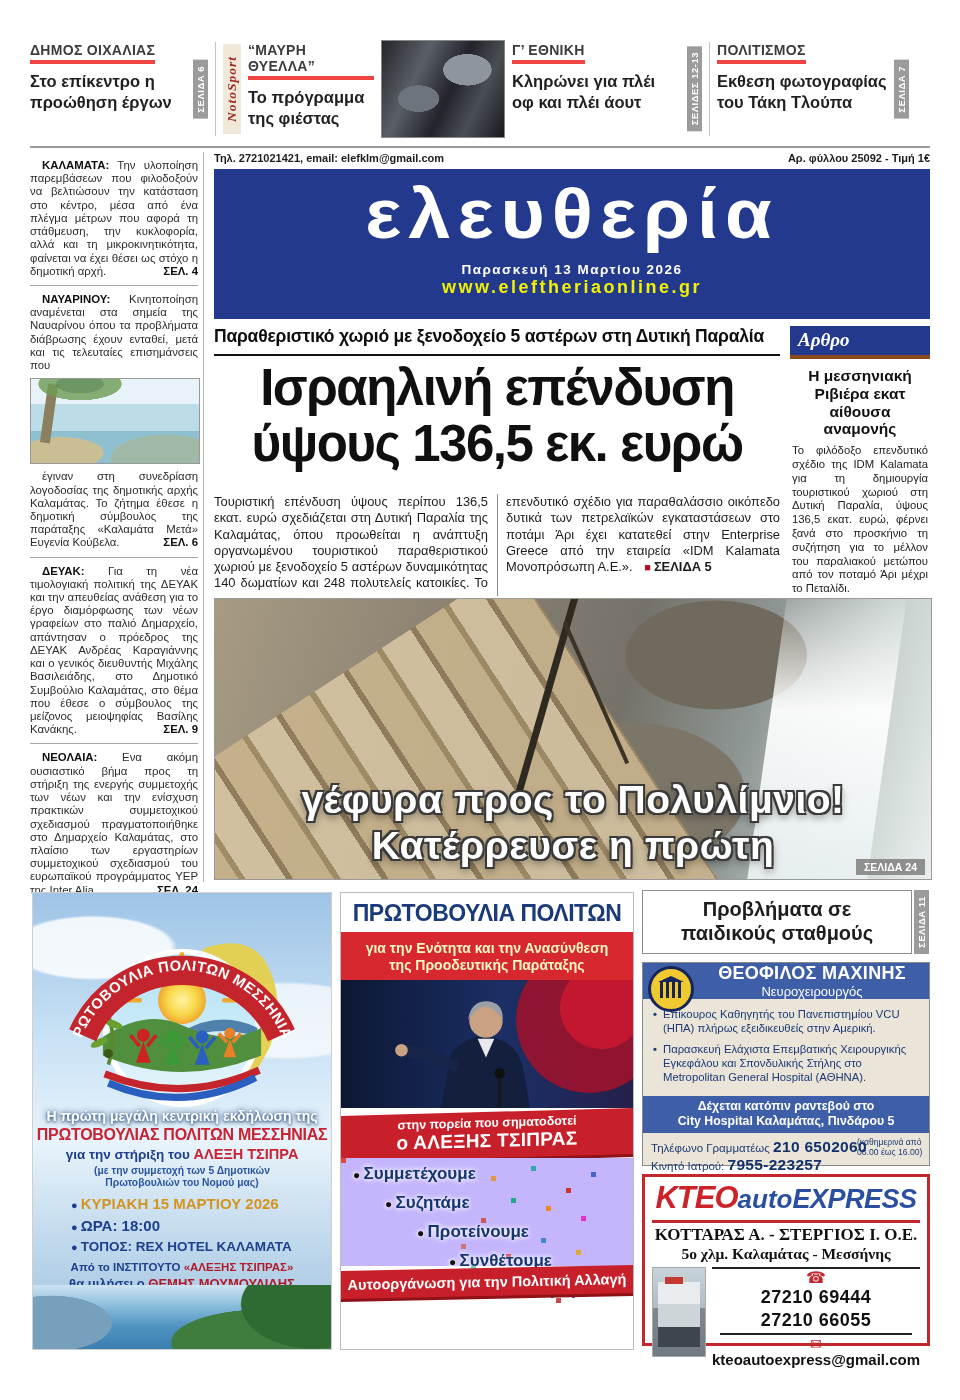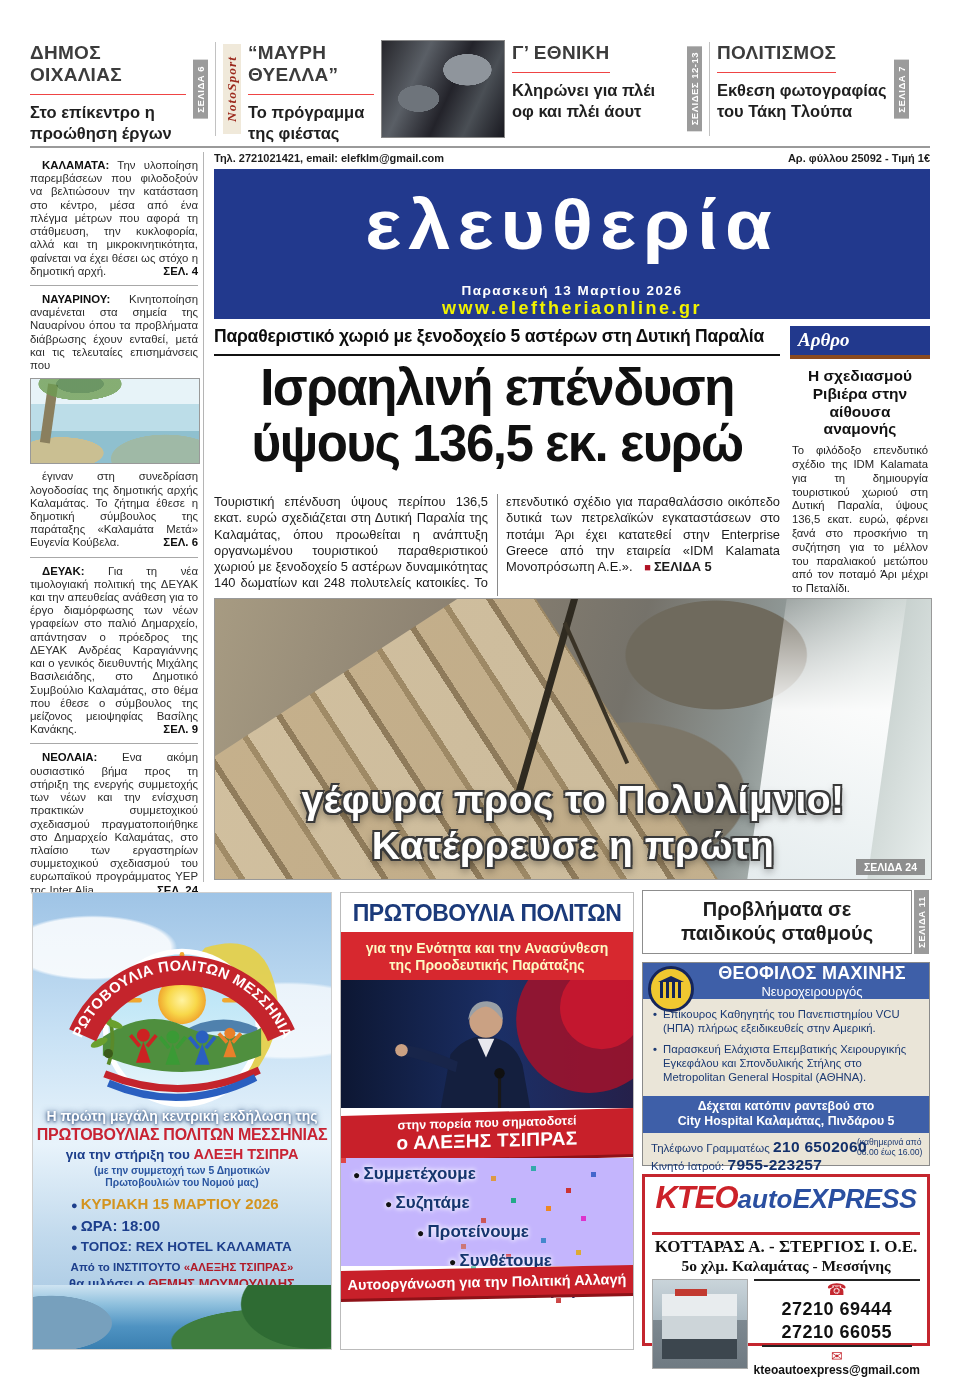--- a/index.html
+++ b/index.html
@@ -3,22 +3,22 @@
 <meta charset="utf-8">
 <style>
   html,body{margin:0;padding:0;}
   body{width:960px;height:1400px;position:relative;background:#fff;
        font-family:"Liberation Sans",sans-serif;color:#222;overflow:hidden;}
   .abs{position:absolute;}
 
   
   .topstrip{left:30px;top:40px;width:900px;height:98px;display:flex;align-items:stretch;gap:7px;}
   .promo{display:flex;flex-direction:column;padding-top:2px;}
-  .promo .sec{font-size:19px;font-weight:bold;color:#3c3c3c;letter-spacing:.3px;
-              border-bottom:1px solid #ef4444;align-self:flex-start;padding-bottom:8px;margin-bottom:7px;}
+  .promo .sec{font-size:14px;font-weight:bold;color:#3c3c3c;letter-spacing:.3px;
+              border-bottom:4px solid #ef4444;align-self:flex-start;padding-bottom:2px;margin-bottom:7px;}
   .promo .txt{font-size:16.5px;font-weight:bold;color:#1f1f1f;line-height:1.3;}
   .w1{width:156px}.w2{width:126px}.w3{width:168px}.w4{width:170px}
   .vtag{writing-mode:vertical-rl;transform:rotate(180deg);background:#9b9b9b;color:#fff;
         font-size:9.5px;font-weight:bold;letter-spacing:.5px;padding:6px 2px;align-self:center;}
   .tsdiv{width:1px;background:#c2c2c2;margin:2px 0;}
   .noto{writing-mode:vertical-rl;transform:rotate(180deg);color:#9c2a1e;background:#f0e9da;
         font-family:"Liberation Serif",serif;font-style:italic;font-weight:bold;font-size:13.5px;
         letter-spacing:1px;padding:2px 1px;align-self:center;height:86px;text-align:center;}
   .tphoto{width:122px;border:1px solid #888;
     background:radial-gradient(40px 26px at 70% 30%,#8f959c 0 60%,transparent 61%),
@@ -40,21 +40,21 @@
                linear-gradient(180deg,#e7f3f8 0 30%,#bcdde8 30% 62%,#8fc0cf 62% 100%);}
   .navphoto::before{content:"";position:absolute;left:8%;top:6%;width:10px;height:70%;
     background:#8a7f5e;transform:rotate(8deg);}
   .navphoto::after{content:"";position:absolute;left:-6%;top:-22%;width:70%;height:55%;
     background:radial-gradient(closest-side,#4d7f3f 0 40%,#6d9c52 41% 70%,transparent 71%);opacity:.8;}
 
   
   .mastinfo{left:214px;top:152px;width:716px;display:flex;justify-content:space-between;
             font-size:11px;font-weight:bold;color:#1d1d1d;}
   .mastblue{left:214px;top:169px;width:716px;height:150px;background:#22398d;color:#fff;
-            display:flex;flex-direction:column;align-items:center;justify-content:flex-end;padding-bottom:0;box-sizing:border-box;}
+            display:flex;flex-direction:column;align-items:center;justify-content:flex-end;padding-bottom:21px;box-sizing:border-box;}
   .logo{font-size:76px;font-weight:bold;letter-spacing:7px;line-height:.95;transform:scaleY(.92);
         margin-bottom:2px;flex:1;display:flex;align-items:center;}
   .mastdate{font-size:13.5px;font-weight:bold;letter-spacing:1.5px;}
   .mastsite{font-size:18px;font-weight:bold;color:#f2f200;letter-spacing:2.5px;}
 
   
   .kicker{left:214px;top:326px;width:566px;font-size:17.5px;font-weight:800;color:#0d0d0d;
           border-bottom:2px solid #111;padding-bottom:7px;letter-spacing:-.2px;}
   .headline{left:214px;top:360px;width:566px;text-align:center;font-size:51px;font-weight:800;
             color:#101010;line-height:1.1;letter-spacing:-1.5px;}
@@ -162,38 +162,38 @@
   .mx-bullets .bl::before{content:"•";position:absolute;left:0;top:0;font-weight:bold;}
   .mx-band{background:#3e5fa8;color:#fff;text-align:center;font-size:12.3px;font-weight:bold;
            line-height:1.25;padding:3px 0 4px;}
   .mx-ft{padding:5px 8px 6px;color:#1c3a73;font-size:11.5px;position:relative;}
   .mx-ft b{font-size:15.5px;color:#13306a;letter-spacing:.3px;}
   .mx-hours{position:absolute;right:6px;top:5px;width:66px;font-size:8.6px;line-height:1.15;}
 
   
   .kteo{left:642px;top:1174px;width:288px;height:172px;border:3px solid #c4262e;box-sizing:border-box;
         background:#fff;padding:3px 7px;}
-  .kt-brand{text-align:center;border-bottom:3px solid #c4262e;padding-bottom:16px;white-space:nowrap;}
+  .kt-brand{text-align:center;border-bottom:3px solid #c4262e;padding-bottom:4px;white-space:nowrap;}
   .kt-brand .k1{font-style:italic;font-weight:800;font-size:31px;color:#cc2229;letter-spacing:-1px;}
   .kt-brand .k2{font-style:italic;font-weight:bold;font-size:26px;color:#2a4fa0;}
   .kt-brand .k3{font-style:italic;font-weight:800;font-size:27px;color:#2a4fa0;letter-spacing:-.5px;}
   .kt-n1{font-family:"Liberation Serif",serif;font-weight:bold;font-size:17px;text-align:center;margin-top:2px;color:#111;}
   .kt-n2{font-family:"Liberation Serif",serif;font-weight:bold;font-size:15.5px;text-align:center;color:#111;}
   .kt-bottom{display:flex;margin-top:4px;gap:6px;}
   .kt-photo{width:128px;height:88px;position:relative;border:1px solid #aaa;overflow:hidden;
     background:linear-gradient(180deg,#c9d4da 0%,#aebcc4 45%,#7d8890 46%,#6f7a82 100%);}
   .kt-photo::before{content:"";position:absolute;left:10%;right:10%;top:16%;bottom:10%;
     background:linear-gradient(180deg,#e8ecee 0 34%,#cdd5d9 34% 100%);box-shadow:inset 0 -20px 0 #3c464e;}
   .kt-photo::after{content:"";position:absolute;left:24%;top:10%;width:34%;height:8%;background:#c23a30;}
   .kt-right{flex:1;text-align:center;border-top:2px solid #222;padding-top:1px;}
   .kt-tel-icon{color:#c4262e;font-size:16px;line-height:1;}
   .kt-num{font-size:18px;font-weight:800;color:#111;letter-spacing:.5px;line-height:1.25;}
   .kt-sep{border-top:2px solid #222;margin:2px 8px;}
   .kt-mail-icon{color:#c4262e;font-size:14px;line-height:1;}
-  .kt-mail{font-size:12px;font-weight:800;color:#111;}
+  .kt-mail{font-size:15px;font-weight:800;color:#111;}
 </style>
 </head>
 <body>
 
 <div class="abs topstrip">
   <div class="promo w1">
     <span class="sec">ΔΗΜΟΣ ΟΙΧΑΛΙΑΣ</span>
     <span class="txt">Στο επίκεντρο η προώθηση έργων</span>
   </div>
   <span class="vtag">ΣΕΛΙΔΑ 6</span>
@@ -260,21 +260,21 @@
   <div>ύψους 136,5 εκ. ευρώ</div>
 </div>
 <div class="abs story">
   <span>Τουριστική επένδυση ύψους περίπου 136,5 εκατ. ευρώ σχεδιάζεται στη Δυτική Παραλία της Καλαμάτας, όπου προωθείται η ανάπτυξη οργανωμένου τουριστικού παραθεριστικού χωριού με ξενοδοχείο 5 αστέρων δυναμικότητας 140 δωματίων και 248</span>
   <span>πολυτελείς κατοικίες. Το επενδυτικό σχέδιο για παραθαλάσσιο οικόπεδο δυτικά των πετρελαϊκών εγκαταστάσεων στο ποτάμι Άρι έχει κατατεθεί στην Enterprise Greece από την εταιρεία «IDM Kalamata Μονοπρόσωπη Α.Ε.».</span>
   <span class="sq">■</span><span class="pg5">ΣΕΛΙΔΑ 5</span>
 </div>
 
 <div class="abs arthro">
   <div class="hd">Αρθρο</div>
-  <div class="ttl">Η σχεδιασμού Ριβιέρα στην αίθουσα αναμονής</div>
+  <div class="ttl">Η μεσσηνιακή Ριβιέρα εκατ αίθουσα αναμονής</div>
   <div class="bd">Το φιλόδοξο επενδυτικό σχέδιο της IDM Kalamata για τη δημιουργία τουριστικού χωριού στη Δυτική Παραλία, ύψους 136,5 εκατ. ευρώ, φέρνει ξανά στο προσκήνιο τη συζήτηση για το μέλλον του παραλιακού μετώπου από τον ποταμό Άρι μέχρι το Πεταλίδι.</div>
   <div class="ft">ΣΕΛΙΔΑ 2</div>
 </div>
 
 <div class="abs bigphoto">
   <div class="planks"></div>
   <div class="branch"></div>
   <div class="branch2"></div>
   <div class="waterfall"></div>
   <div class="caption">

